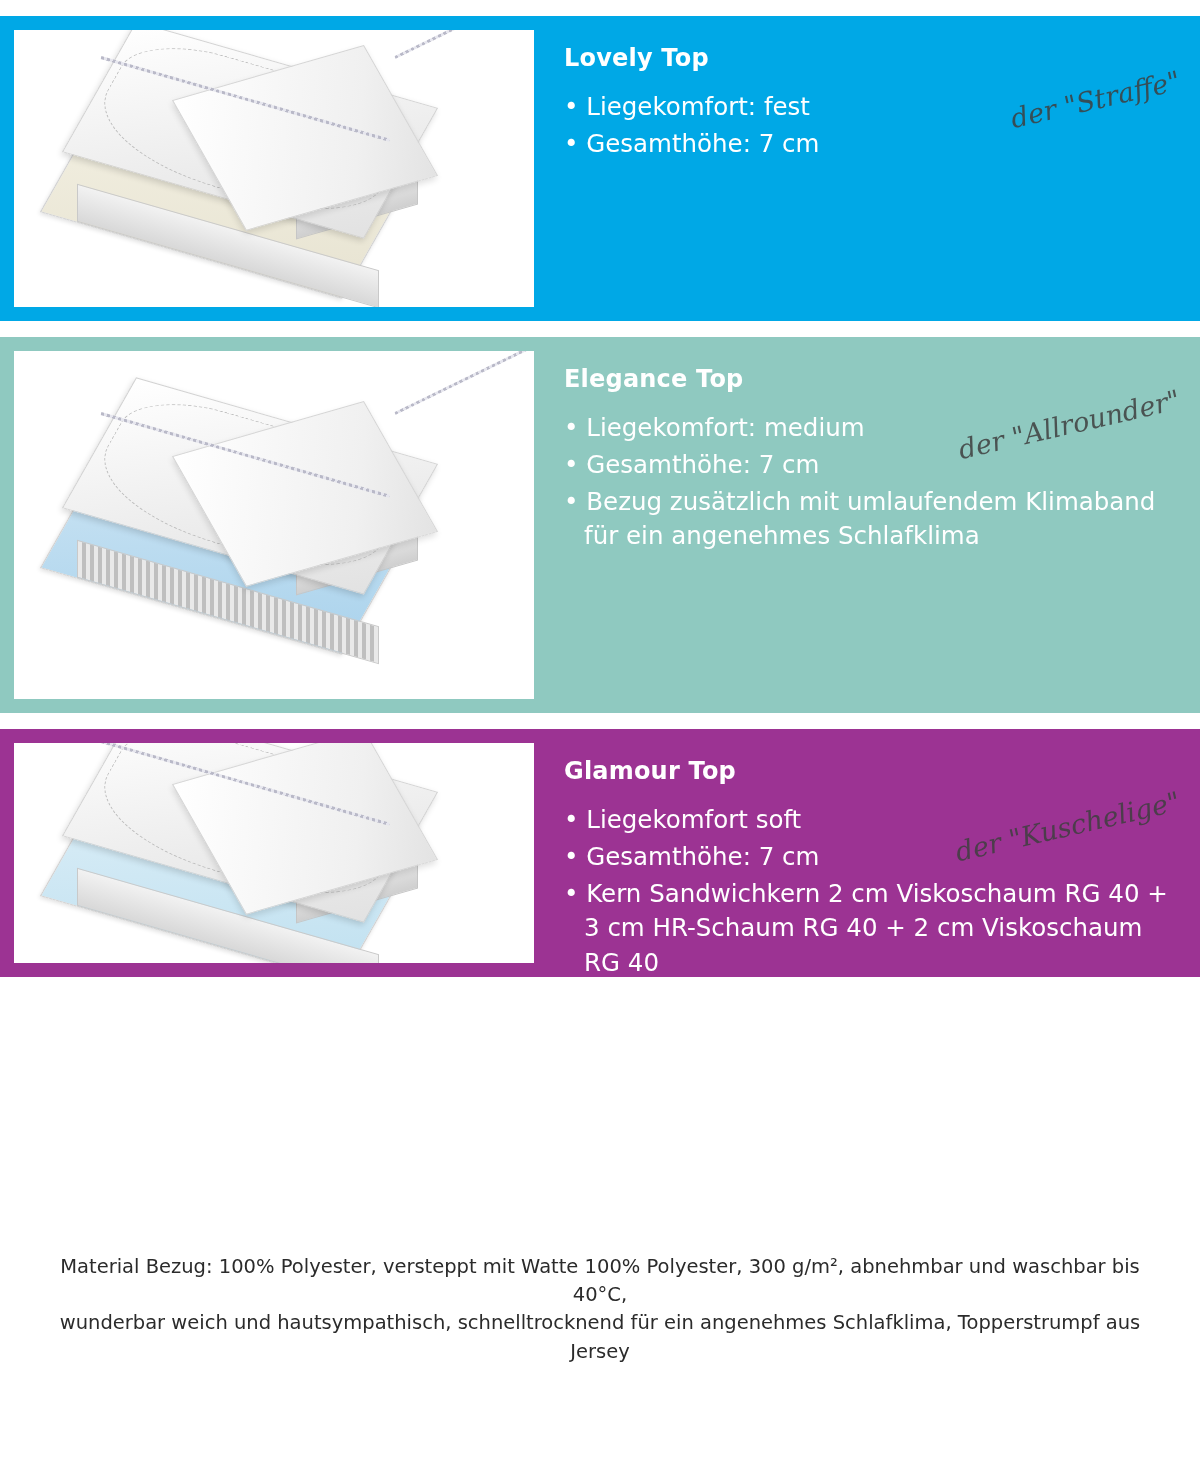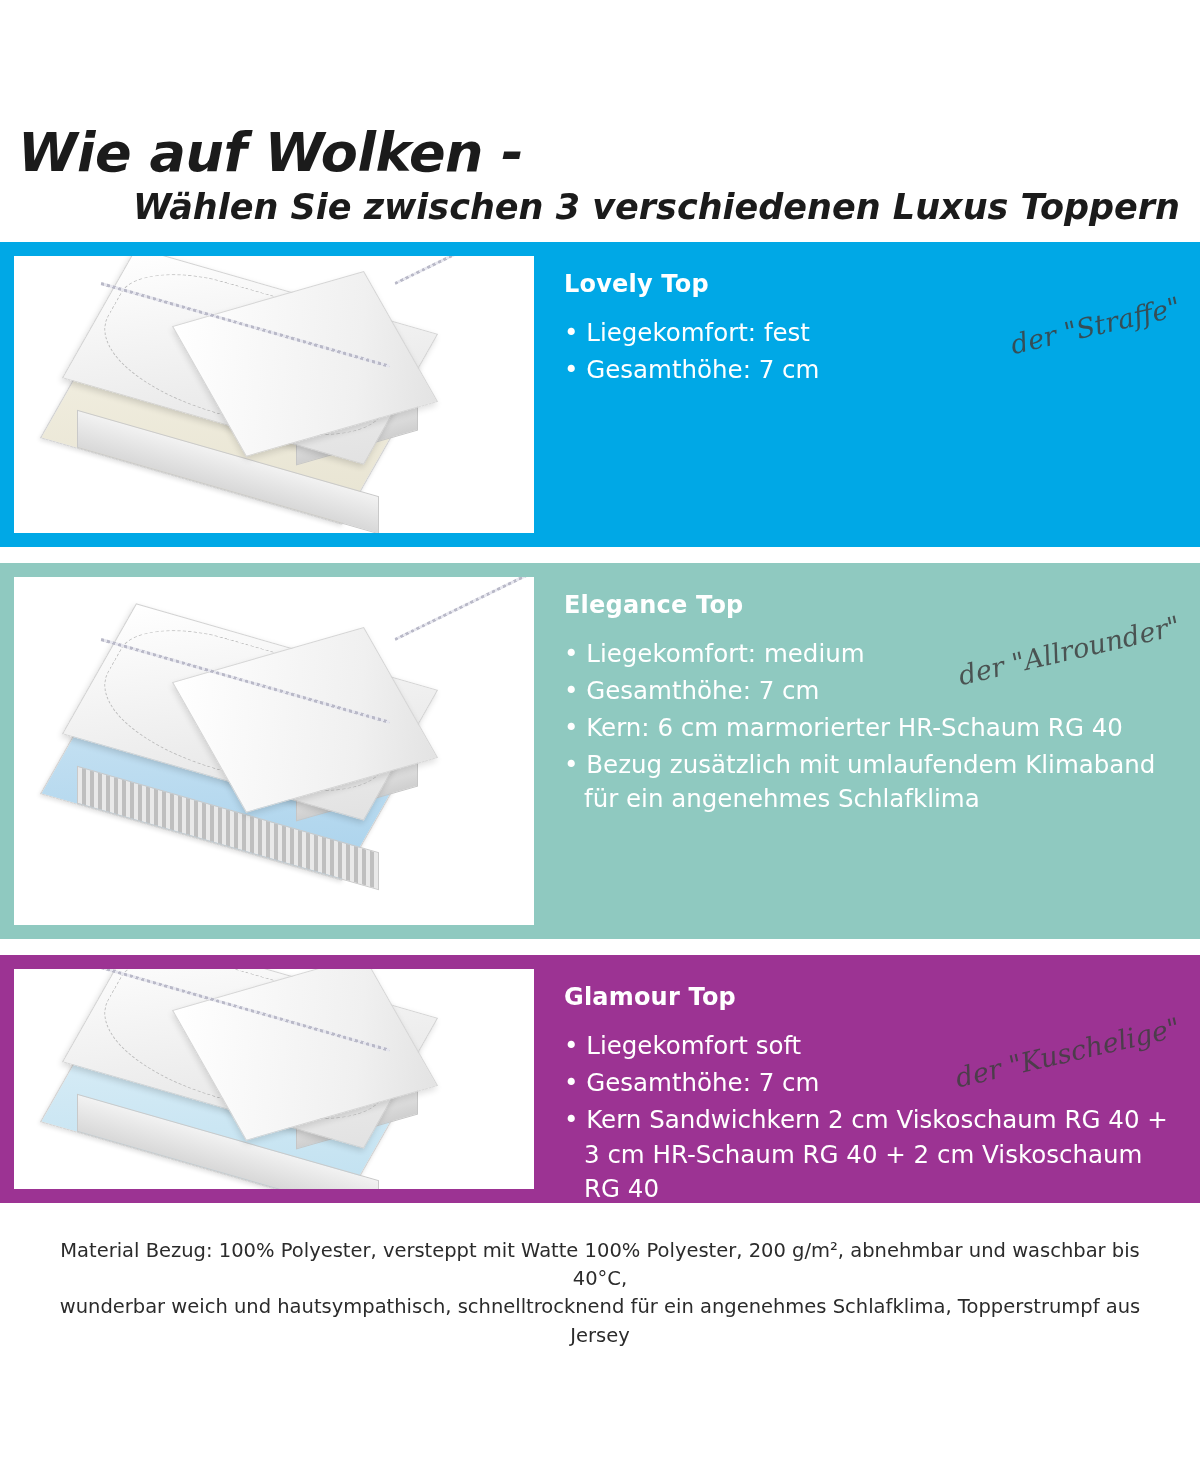--- a/index.html
+++ b/index.html
@@ -216,24 +216,20 @@
     font-size: 19.5px;
     line-height: 1.45;
     color: #2b2b2b;
   }
 </style>
 </head>
 <body>
 
 <div class="page">
 
-  <div class="header">
-    <div class="headline-main">Wie auf Wolken -</div>
-    <div class="headline-sub">Wählen Sie zwischen 3 verschiedenen Luxus Toppern</div>
-  </div>
 
   <div class="products">
 
     <div class="product lovely">
       <div class="photo-frame">
         <div class="mattress">
           <div class="slab core-cream"></div>
           <div class="side"></div>
           <div class="side2"></div>
           <div class="cover"></div>
@@ -262,21 +258,20 @@
           <div class="fold"></div>
           <div class="zipper"></div>
           <div class="zipper z2"></div>
         </div>
       </div>
       <div class="info">
         <div class="product-title">Elegance Top</div>
         <ul class="features">
           <li>Liegekomfort: medium</li>
           <li>Gesamthöhe: 7 cm</li>
-          <li>Kern: 6 cm marmorierter HR-Schaum RG 40</li>
           <li>Bezug zusätzlich mit umlaufendem Klimaband für ein angenehmes Schlafklima</li>
         </ul>
       </div>
       <div class="nickname">der "Allrounder"</div>
     </div>
 
     <div class="product glamour">
       <div class="photo-frame">
         <div class="mattress">
           <div class="slab core-lightblue"></div>
@@ -295,17 +290,17 @@
           <li>Gesamthöhe: 7 cm</li>
           <li>Kern Sandwichkern 2 cm Viskoschaum RG 40 + 3 cm HR-Schaum RG 40 + 2 cm Viskoschaum RG 40</li>
         </ul>
       </div>
       <div class="nickname">der "Kuschelige"</div>
     </div>
 
   </div>
 
   <div class="footer">
-    <div>Material Bezug: 100% Polyester, versteppt mit Watte 100% Polyester, 200 g/m², abnehmbar und waschbar bis 40°C,</div>
+    <div>Material Bezug: 100% Polyester, versteppt mit Watte 100% Polyester, 300 g/m², abnehmbar und waschbar bis 40°C,</div>
     <div>wunderbar weich und hautsympathisch, schnelltrocknend für ein angenehmes Schlafklima, Topperstrumpf aus Jersey</div>
   </div>
 
 </div>
 
 </body></html>

